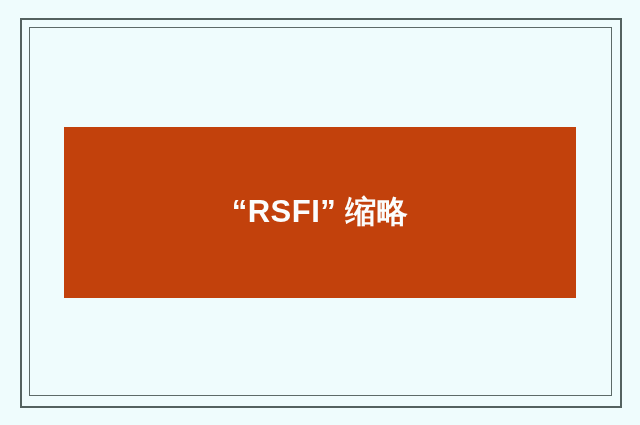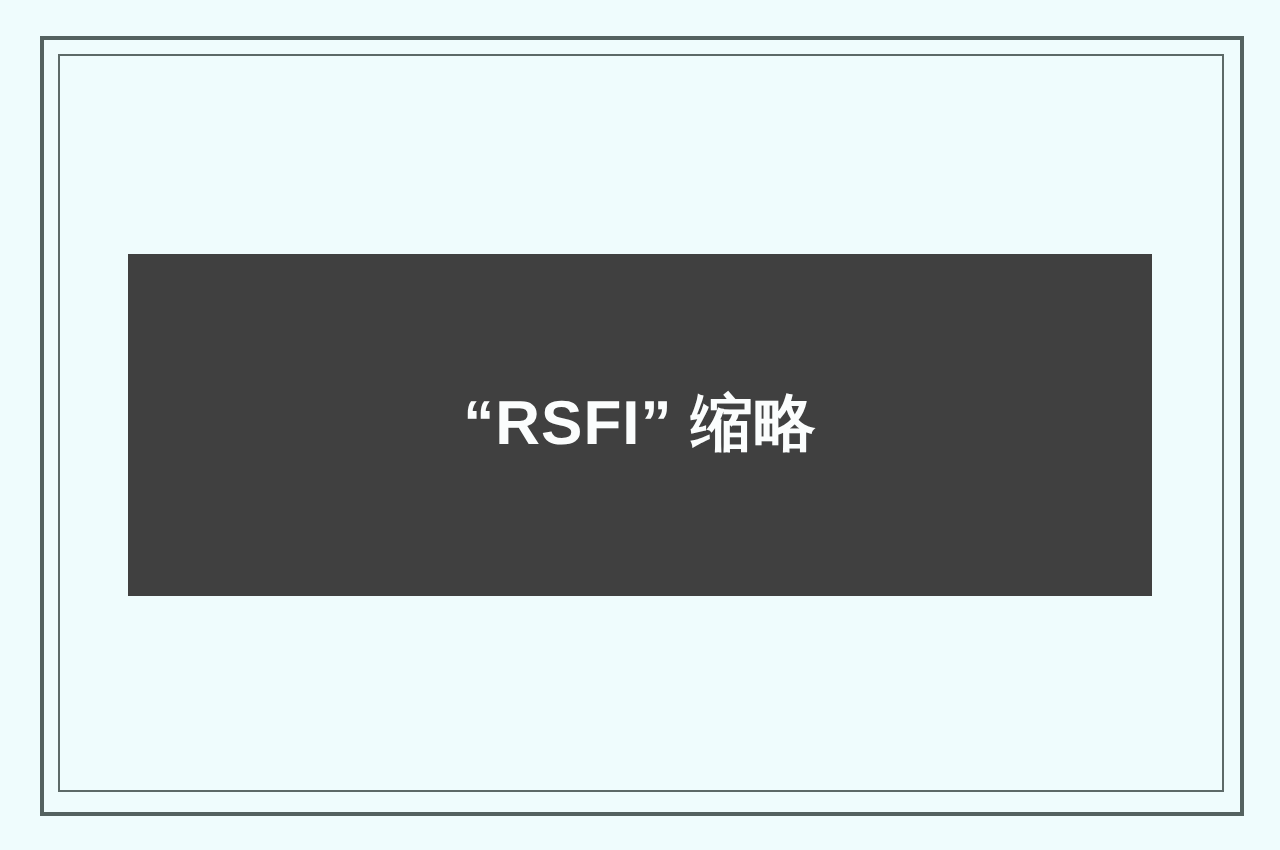--- a/index.html
+++ b/index.html
@@ -47,21 +47,21 @@
     background: transparent;
   }
 
   
   .image-placeholder {
     position: absolute;
     left: 64px;
     top: 127px;
     width: 512px;
     height: 171px;
-    background: #404040;
+    background: #c2410c;
     display: flex;
     align-items: center;
     justify-content: center;
     box-sizing: border-box;
   }
 
   .placeholder-caption {
     color: #fbfdfd;
     font-family: "Liberation Sans", "DejaVu Sans", sans-serif;
     font-size: 31px;

